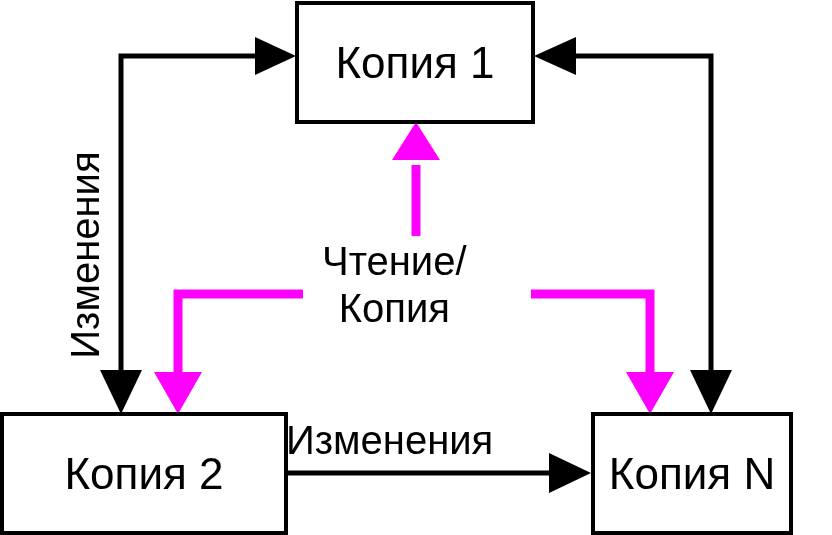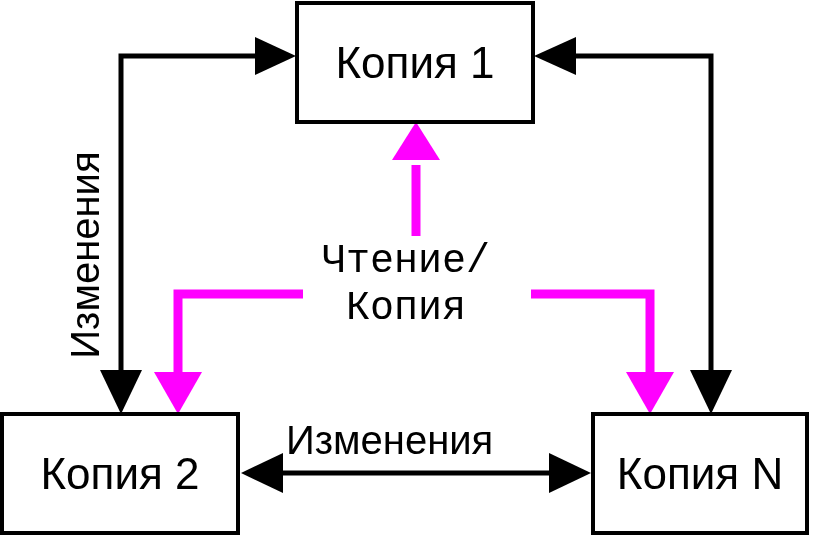--- a/index.html
+++ b/index.html
@@ -42,27 +42,27 @@
   }
   #box-copy1 {
     left: 295px;
     top: 1px;
     width: 240px;
     height: 123px;
   }
   #box-copy2 {
     left: 0px;
     top: 412px;
-    width: 240px;
+    width: 288px;
     height: 123px;
   }
   #box-copyn {
     left: 591px;
     top: 412px;
-    width: 218px;
+    width: 202px;
     height: 123px;
   }
   .edge-label {
     position: absolute;
     font-family: "Liberation Sans", sans-serif;
     color: #000000;
     white-space: nowrap;
     line-height: 1.0;
   }
   #label-changes-vertical {
@@ -81,21 +81,20 @@
   }
   #label-readwrite {
     left: 322px;
     top: 238px;
     font-size: 40px;
     text-align: center;
     line-height: 1.18;
   }
   .rw-line {
     display: block;
-    font-family: Liberation Mono, monospace;
   }
 </style>
 </head>
 <body>
 
 <div id="diagram-root">
 
   <svg id="diagram-svg" viewBox="0 0 832 535" aria-hidden="true">
 
     <g>

